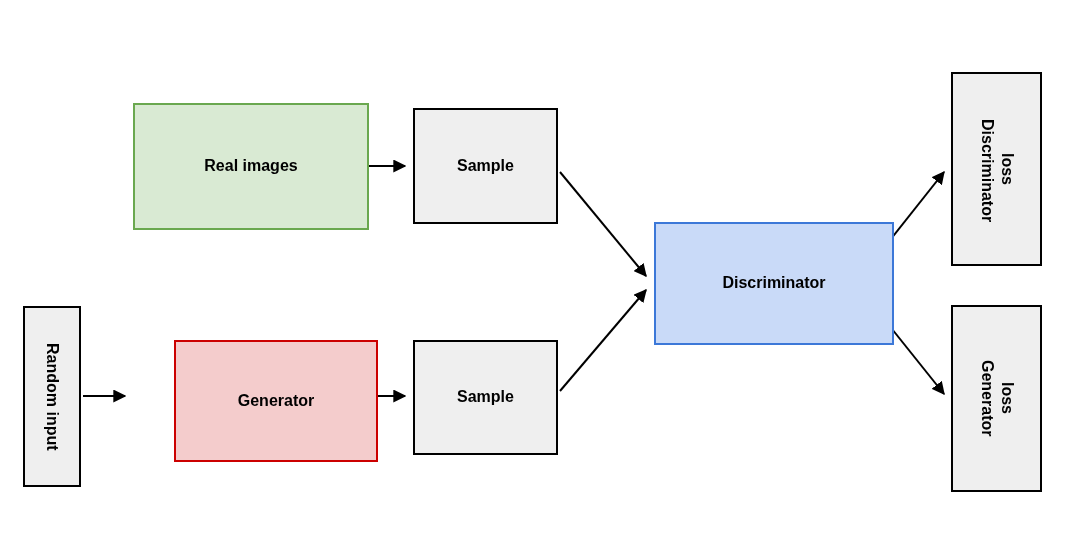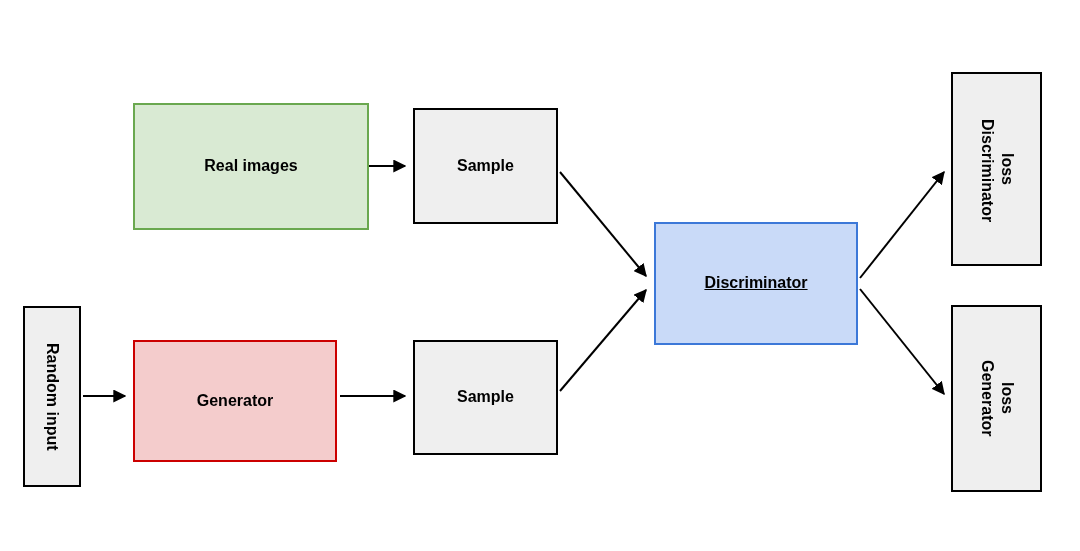--- a/index.html
+++ b/index.html
@@ -50,21 +50,21 @@
   }
   .label.vertical.wrap {
     max-height: 100px;
   }
   
   .n-real-images       { left: 133px; top: 103px; width: 236px; height: 127px; }
   .n-sample-top        { left: 413px; top: 108px; width: 145px; height: 116px; }
   .n-random-input      { left:  23px; top: 306px; width:  58px; height: 181px; }
   .n-generator         { left: 133px; top: 340px; width: 204px; height: 122px; }
   .n-sample-bottom     { left: 413px; top: 340px; width: 145px; height: 115px; }
-  .n-discriminator     { left: 654px; top: 222px; width: 204px; height: 123px; text-decoration: underline; }
+  .n-discriminator     { left: 654px; top: 222px; width: 240px; height: 123px; }
   .n-discriminator-loss{ left: 951px; top:  72px; width:  91px; height: 194px; }
   .n-generator-loss    { left: 951px; top: 305px; width:  91px; height: 187px; }
 </style>
 </head>
 <body>
 
 <div class="canvas">
 
   <svg class="edges" viewBox="0 0 1080 551" xmlns="http://www.w3.org/2000/svg">
     <defs>
@@ -86,21 +86,21 @@
   </div>
 
   <div class="node n-sample-top" style="background: rgb(239, 239, 239); border-color: rgb(0, 0, 0);">
     <span class="label">Sample</span>
   </div>
 
   <div class="node n-random-input" style="background: rgb(239, 239, 239); border-color: rgb(0, 0, 0);">
     <span class="label vertical">Random input</span>
   </div>
 
-  <div class="node n-generator" style="background: rgb(244, 204, 204); border-color: rgb(204, 0, 0);">
+  <div class="node n-generator" style="background: rgb(244, 204, 204); border-color: rgb(204, 0, 0); margin-left: 41px;">
     <span class="label">Generator</span>
   </div>
 
   <div class="node n-sample-bottom" style="background: rgb(239, 239, 239); border-color: rgb(0, 0, 0);">
     <span class="label">Sample</span>
   </div>
 
   <div class="node n-discriminator" style="background: rgb(201, 218, 248); border-color: rgb(60, 120, 216);">
     <span class="label">Discriminator</span>
   </div>

